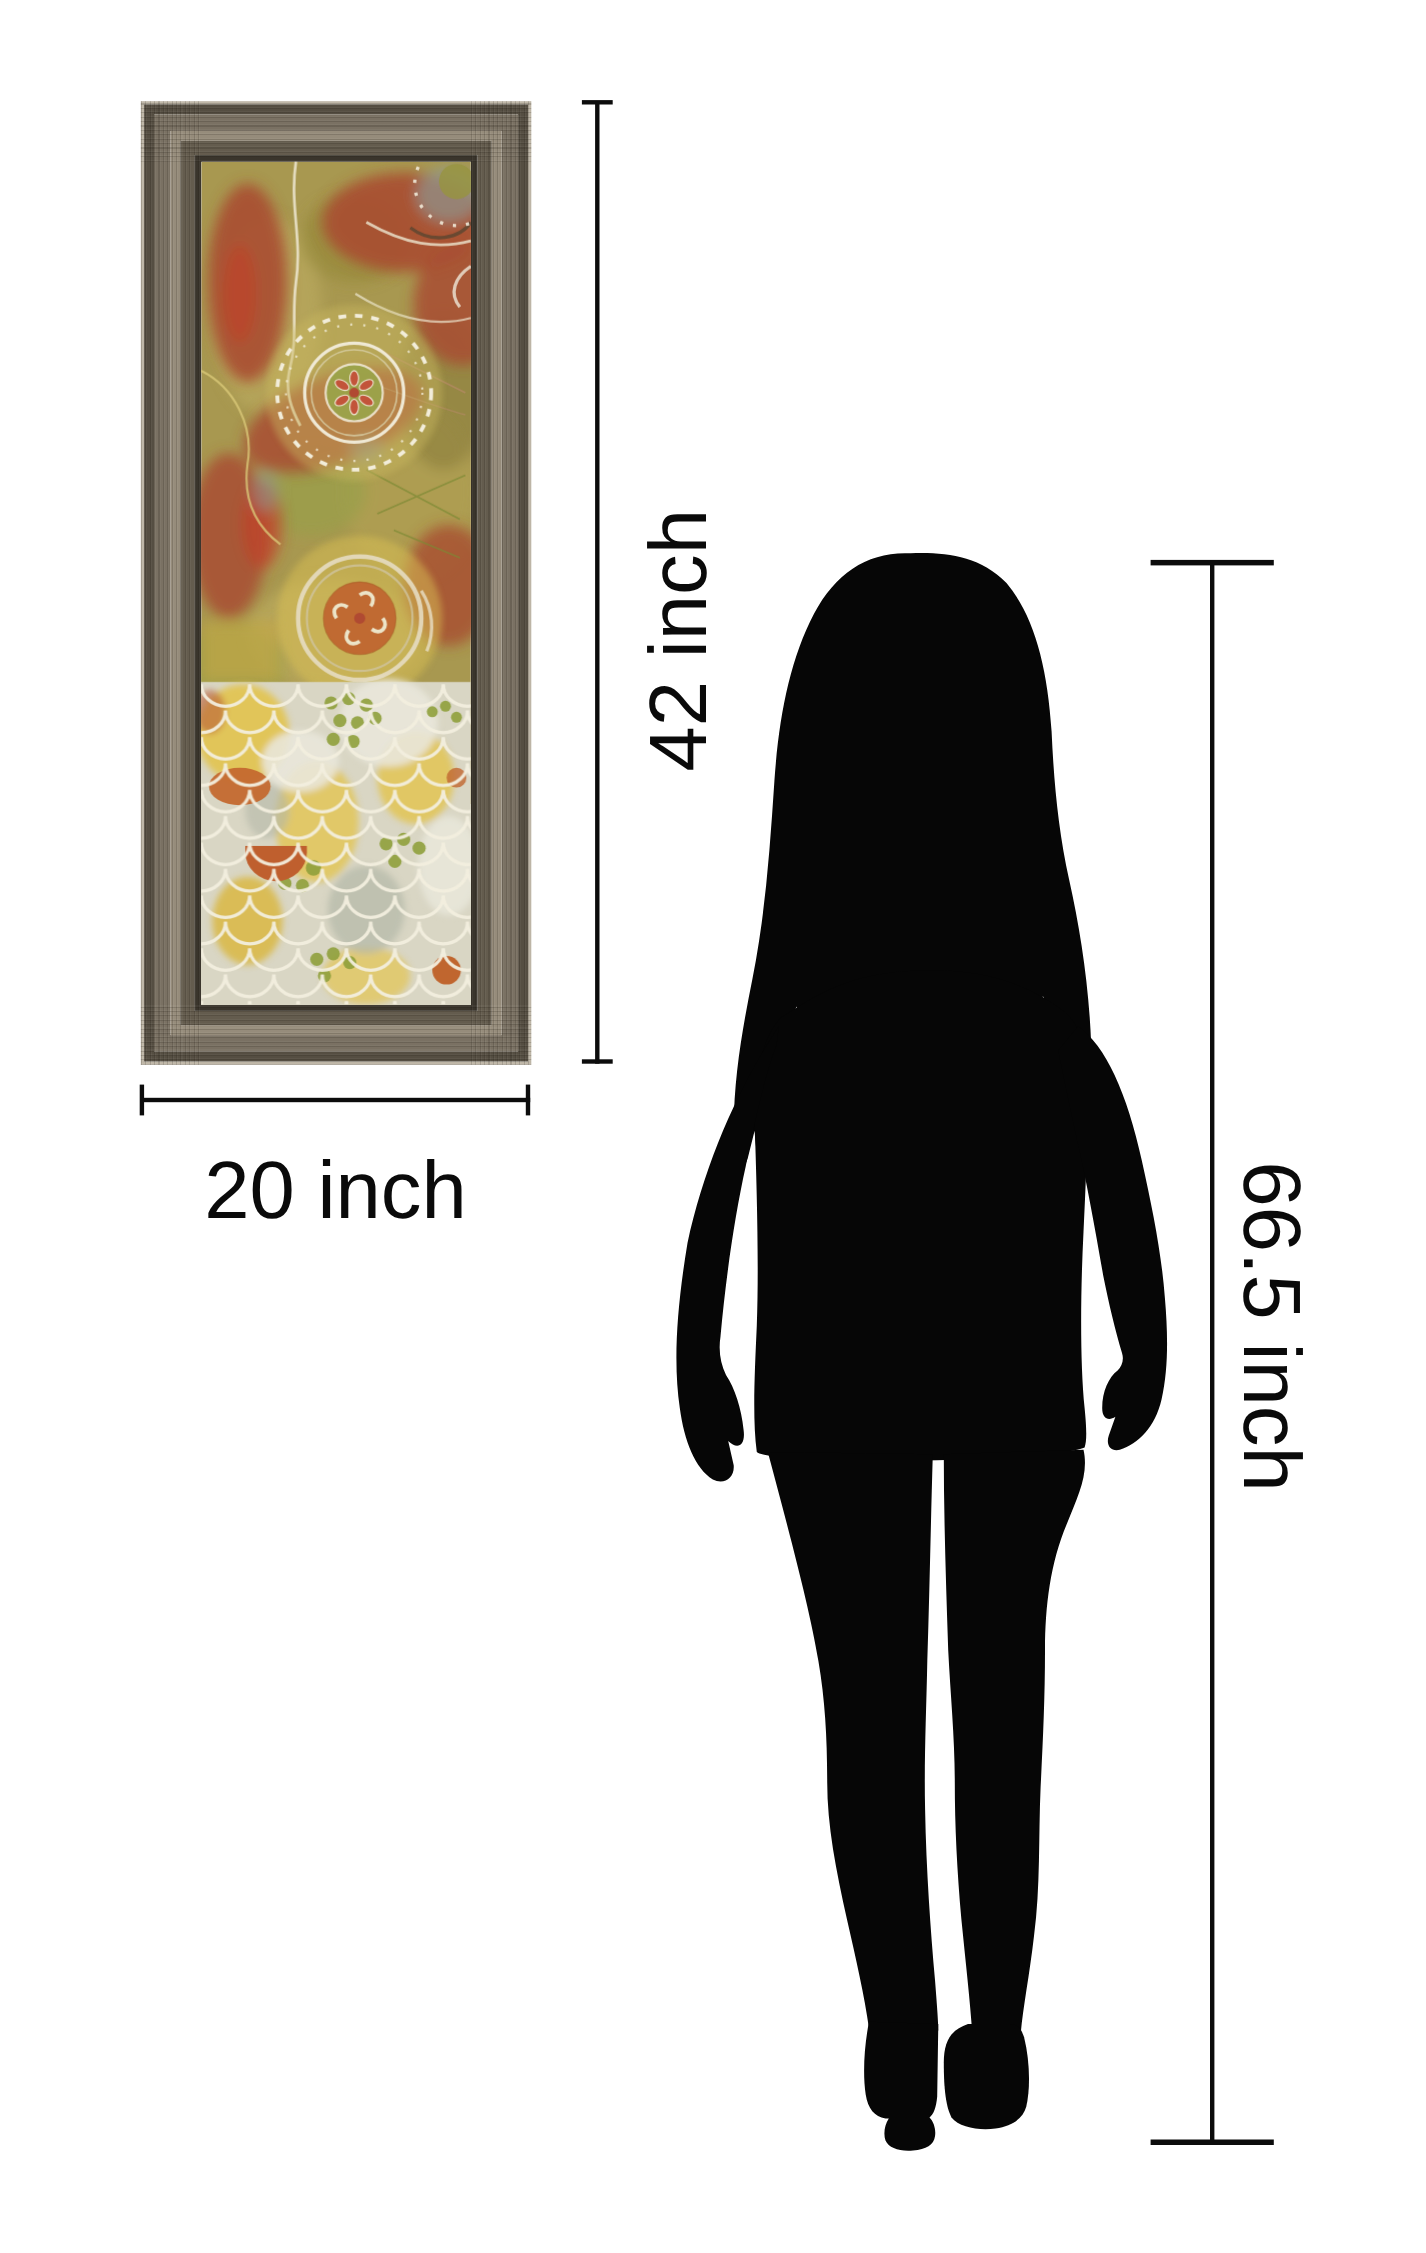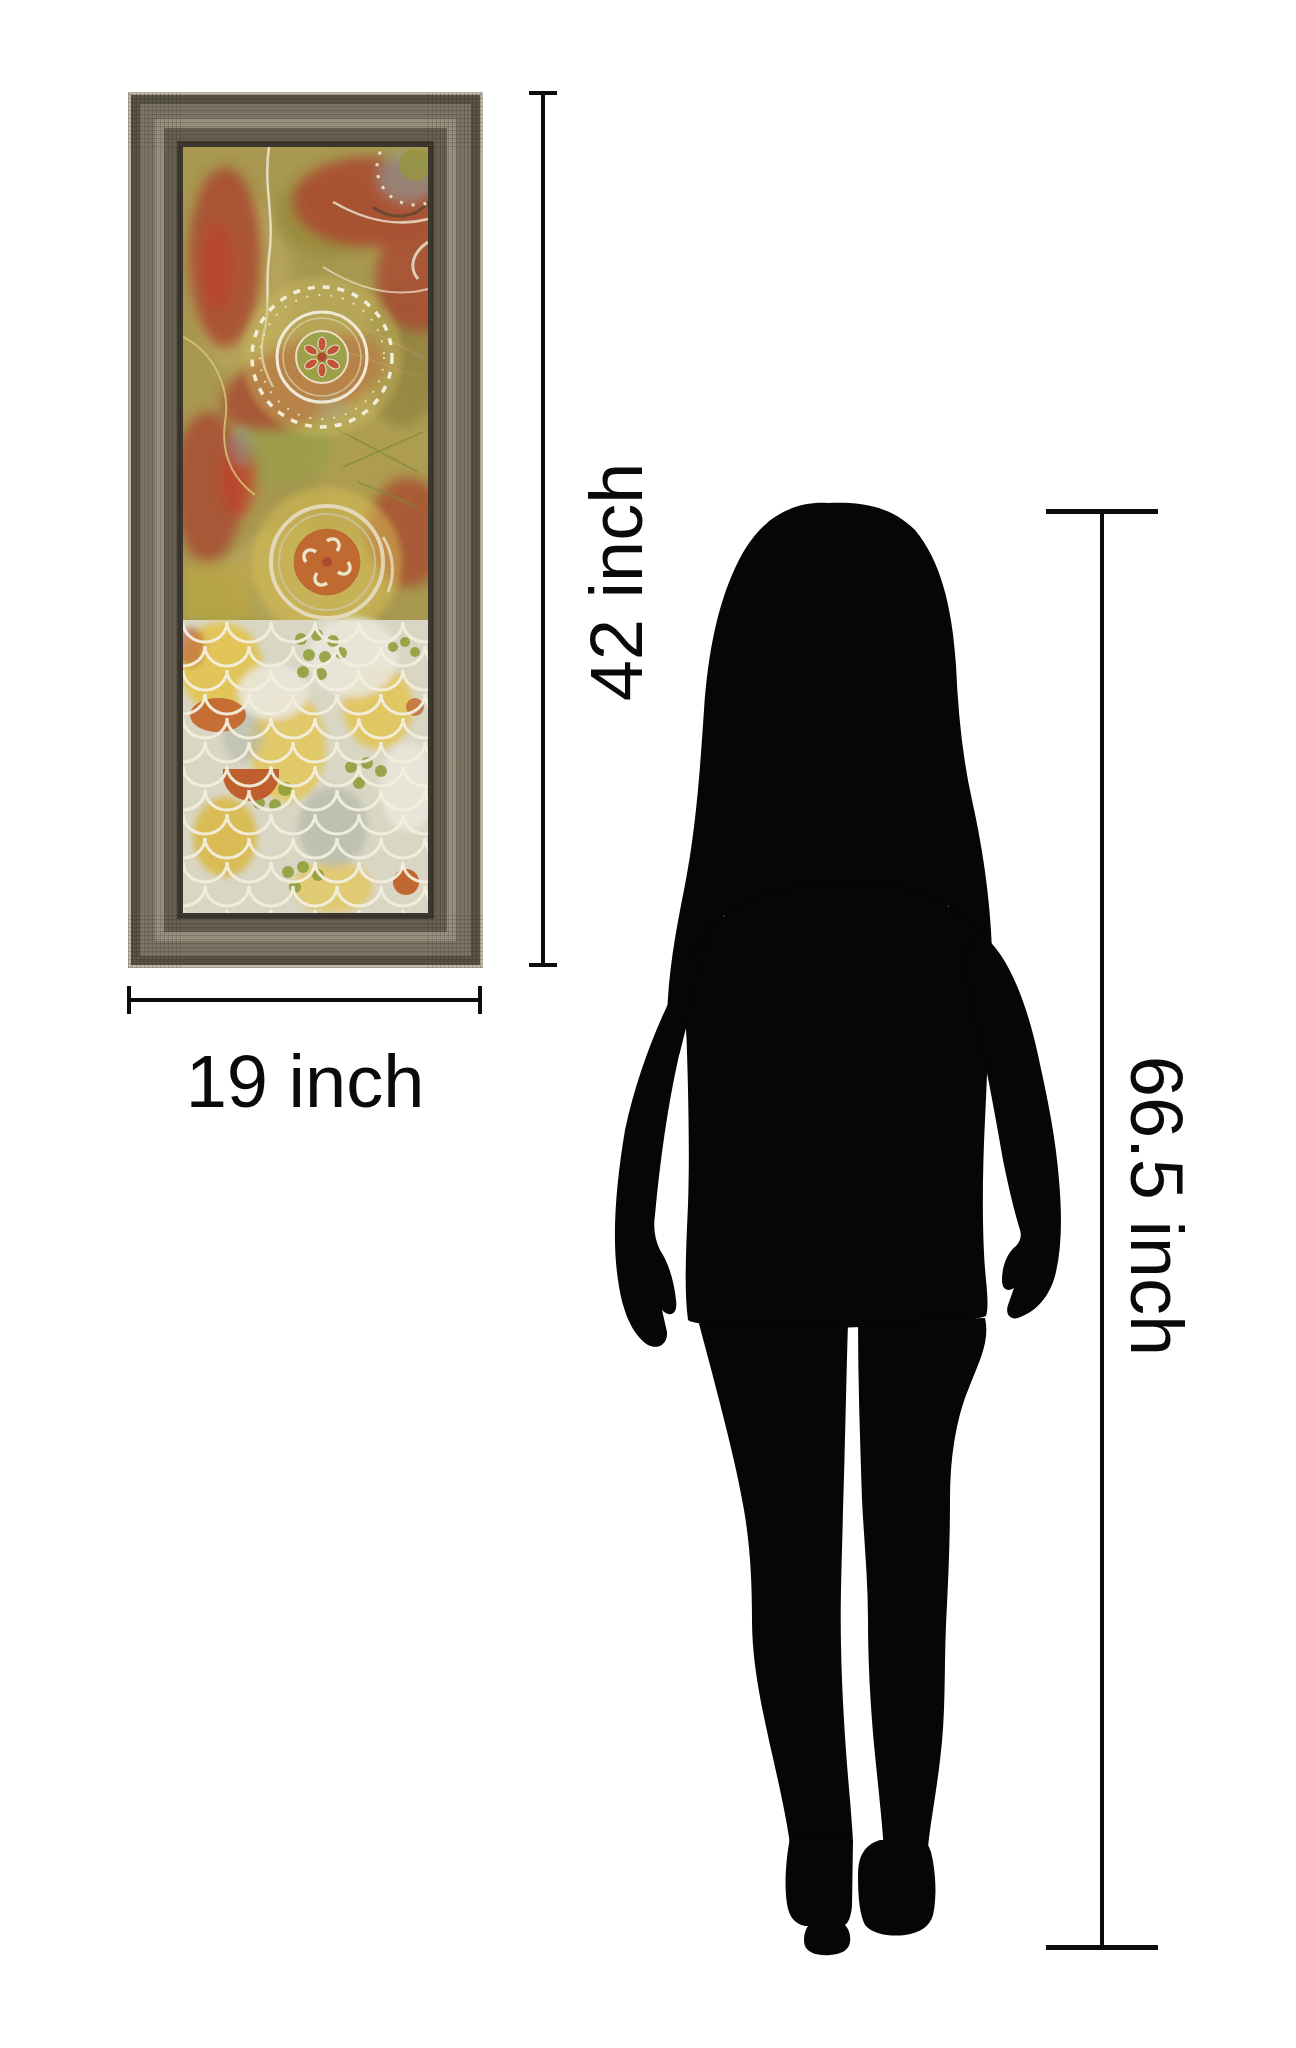--- a/index.html
+++ b/index.html
@@ -217,21 +217,21 @@
   </div>
 
   <div class="dim v42"></div>
   <div class="dim cap42t"></div>
   <div class="dim cap42b"></div>
   <div class="lbl lbl42">42 inch</div>
 
   <div class="dim h18"></div>
   <div class="dim cap18l"></div>
   <div class="dim cap18r"></div>
-  <div class="lbl lbl18">19 inch</div>
+  <div class="lbl lbl18">20 inch</div>
 
   <div class="person">
     <svg width="490" height="1475" viewBox="595 490 490 1475">
       <g style="fill:var(--silhouette)">
         <path d="M828,503 C790,501 760,520 740,558 C718,600 708,652 704,710 C700,770 696,830 684,890 C674,940 664,995 668,1050 C670,1064 676,1066 680,1052 L686,1028 C688,1055 692,1078 698,1080 C704,1082 706,1060 706,1035 C708,985 714,945 724,915 C736,950 740,1000 738,1048 C746,1052 754,1012 756,940 C770,975 774,1020 772,1062 C780,1060 786,1020 784,960 C800,975 830,985 855,985 C885,985 915,975 935,955 C945,945 950,930 948,905 C958,935 962,985 958,1030 C966,1028 972,985 970,930 C980,960 984,1005 982,1045 C990,1040 994,1000 992,950 C990,895 982,845 972,800 C962,755 958,710 956,665 C952,605 940,560 915,530 C890,505 860,502 828,503 Z"></path>
         <path d="M726,915 C765,890 800,882 848,882 C898,882 935,895 968,920 C980,930 985,945 987,965 C990,1000 988,1060 985,1120 C982,1180 982,1240 986,1280 C988,1300 988,1310 986,1316 C950,1330 700,1332 688,1320 C684,1290 686,1250 688,1205 C690,1150 688,1080 686,1020 C685,975 695,940 710,925 Z"></path>
         <path d="M708,933 C670,990 640,1060 625,1130 C615,1190 612,1240 618,1280 C622,1310 632,1335 648,1345 C658,1350 668,1344 667,1332 L662,1310 C670,1318 678,1315 676,1300 C674,1280 668,1262 660,1250 C655,1240 653,1228 655,1215 C660,1160 668,1105 678,1060 C686,1020 696,975 706,950 Z"></path>
         <path d="M980,933 C1005,950 1025,995 1038,1055 C1048,1100 1056,1140 1059,1180 C1062,1215 1062,1245 1056,1272 C1050,1298 1035,1312 1018,1318 C1010,1320 1005,1314 1008,1305 L1014,1288 C1008,1292 1002,1290 1002,1280 C1002,1265 1008,1252 1016,1246 C1020,1242 1022,1236 1020,1230 C1014,1210 1008,1185 1003,1160 C996,1120 988,1075 980,1040 C973,1008 966,975 962,955 Z"></path>
         <path d="M698,1320 L848,1322 C846,1390 845,1450 843,1510 C842,1560 840,1600 841,1645 C842,1700 846,1755 850,1800 C852,1825 853,1838 853,1846 L790,1844 C786,1815 778,1780 770,1745 C760,1700 752,1660 752,1620 C752,1580 750,1545 744,1510 C736,1462 718,1395 698,1320 Z"></path>
         <path d="M858,1322 L985,1318 C990,1340 980,1360 970,1385 C955,1420 950,1460 950,1500 C950,1545 948,1585 946,1625 C944,1670 946,1715 940,1760 C936,1795 930,1825 928,1848 L884,1850 C882,1820 878,1785 874,1745 C870,1700 868,1660 868,1620 C868,1580 864,1540 862,1500 C860,1440 858,1380 858,1322 Z"></path>

